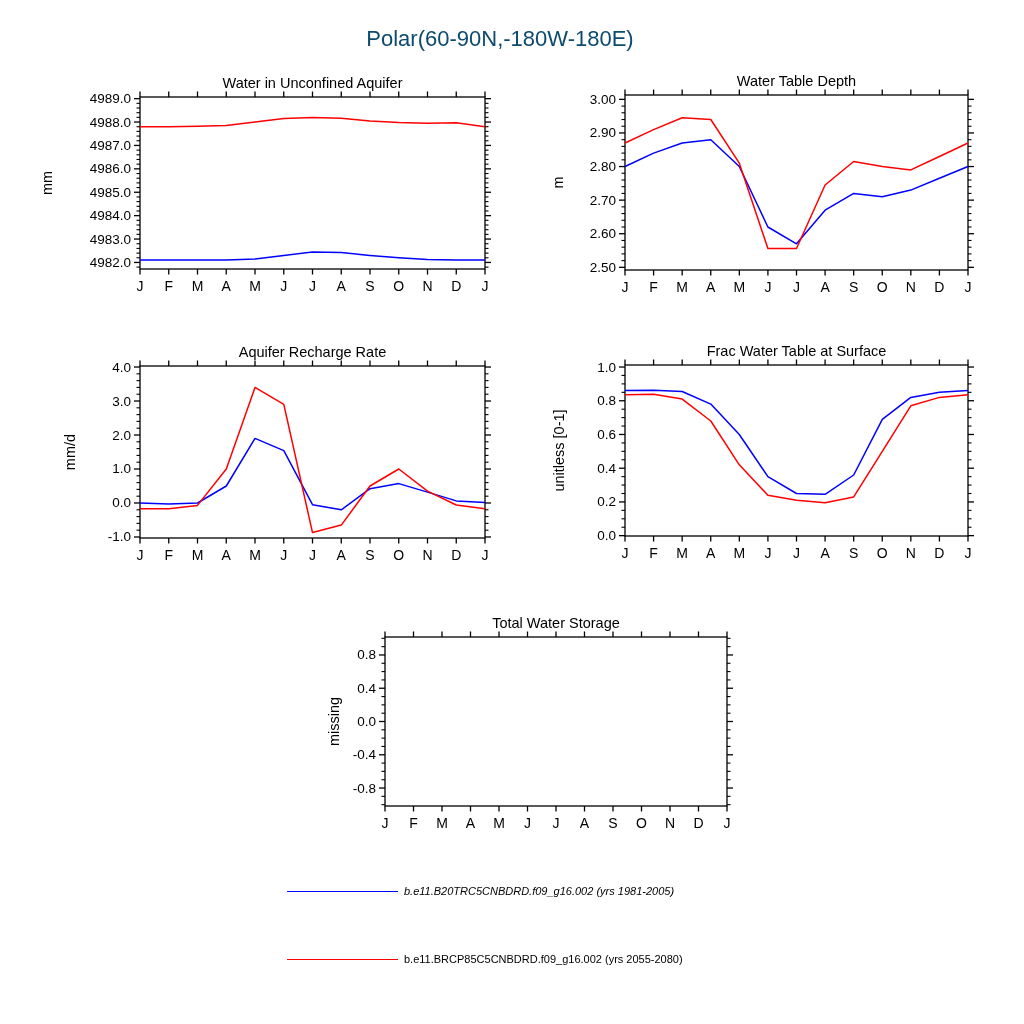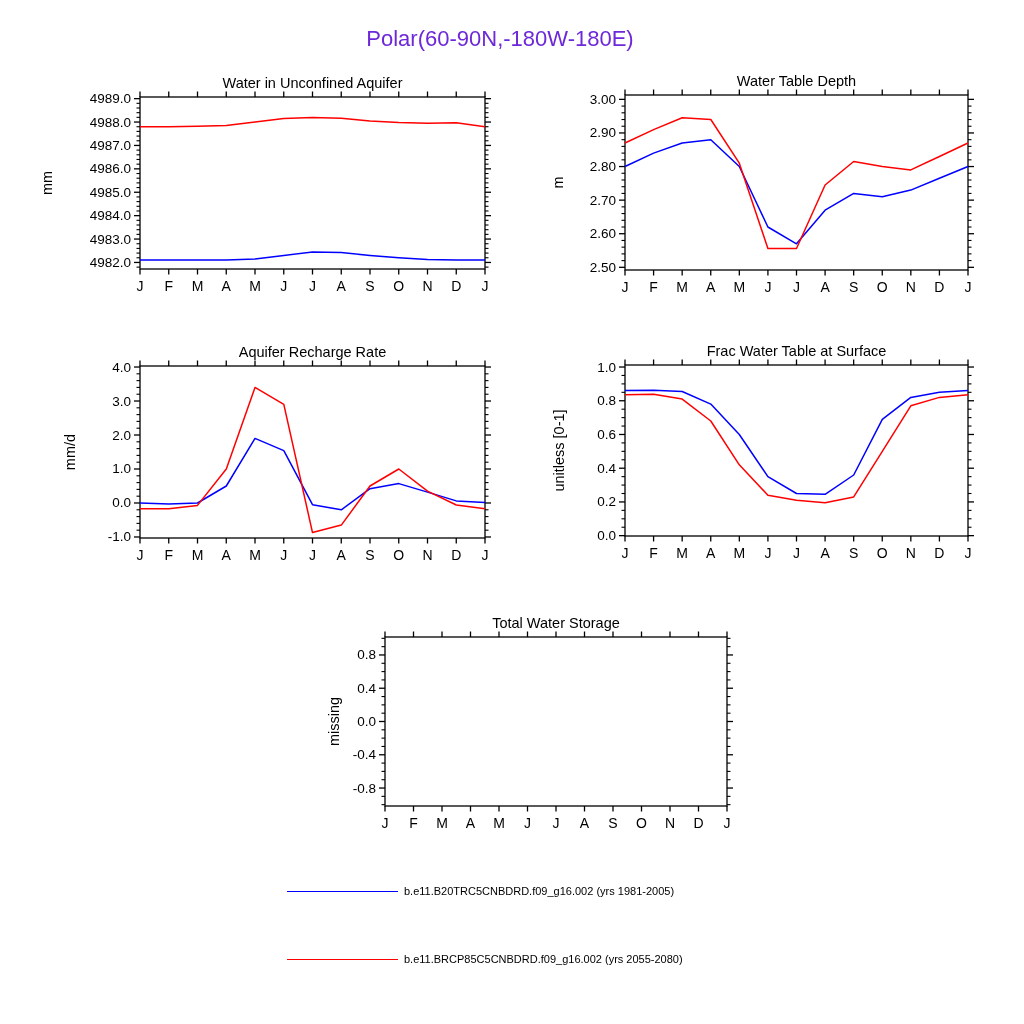--- a/index.html
+++ b/index.html
@@ -2,29 +2,29 @@
 <html><head>
 <meta charset="utf-8">
 <style>
   html,body{margin:0;padding:0;background:#ffffff;}
   .page{
     position:relative;width:1024px;height:1024px;background:#ffffff;overflow:hidden;
     font-family:"Liberation Sans",sans-serif;color:#000;
   }
   .main-title{
     position:absolute;top:26px;left:0;width:1000px;text-align:center;
-    font-size:22px;color:#6d28d9;
+    font-size:22px;color:#0c4a6e;
   }
   #chart-canvas{position:absolute;top:0;left:0;}
   #chart-canvas text{font-family:"Liberation Sans",sans-serif;fill:#000;}
   .legend{position:absolute;left:0;top:0;width:1024px;}
   .legend-entry{position:absolute;left:287px;display:flex;align-items:center;height:14px;}
   .legend-swatch{display:inline-block;width:111px;height:0;border-top:1.4px solid #888;margin-right:6px;}
   .legend-label{font-size:11px;white-space:nowrap;}
-  .entry-1{top:884px;}
+  .entry-1{top:884px;font-style:italic;}
   .entry-2{top:952px;}
 </style>
 </head>
 <body>
 
 <div class="page">
 
   <div class="main-title">Polar(60-90N,-180W-180E)</div>
 
   <svg id="chart-canvas" width="1024" height="1024">

